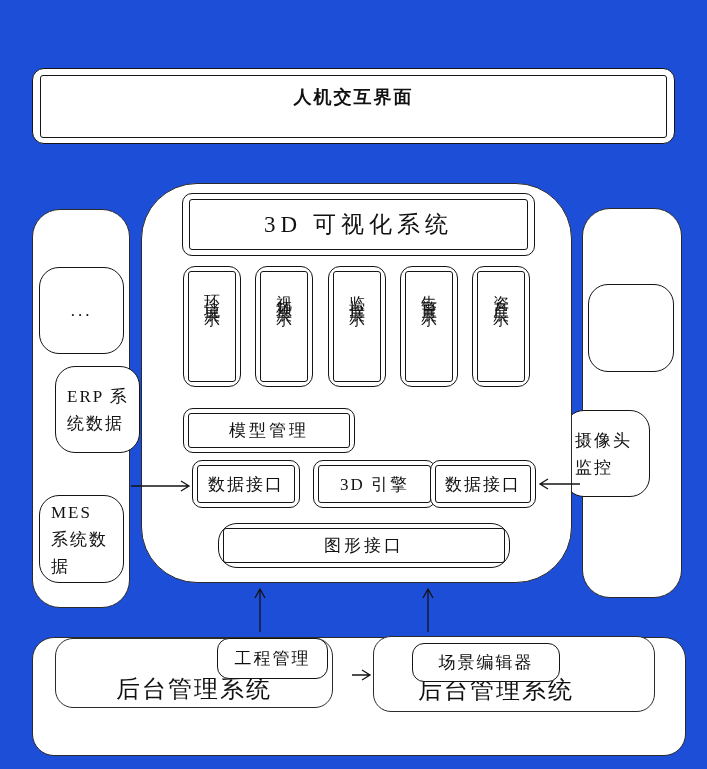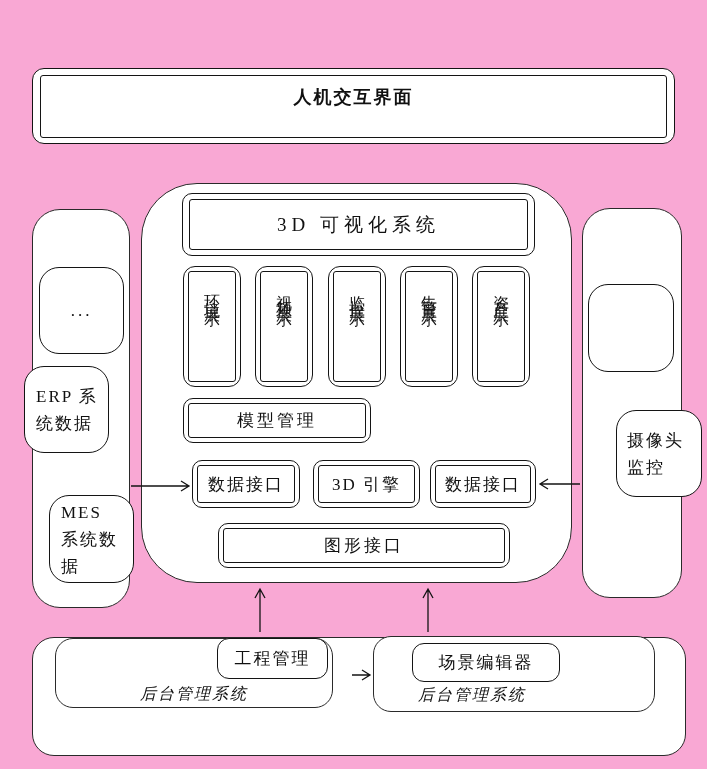--- a/index.html
+++ b/index.html
@@ -1,17 +1,17 @@
 <!DOCTYPE html>
 <html><head>
 <meta charset="utf-8">
 <style>
   html,body{margin:0;padding:0;background:#ffffff;}
   body{font-family:"Liberation Serif","DejaVu Serif",serif;color:#111;}
-  .canvas{position:relative;width:707px;height:769px;background:#f9a8d4;overflow:hidden;}
+  .canvas{position:relative;width:707px;height:769px;background:#1d4ed8;overflow:hidden;}
 
   
   .dbox{position:absolute;background:#fff;border:1.6px solid #141414;box-sizing:border-box;}
   .dbox>.inner{position:absolute;top:4px;left:4px;right:4px;bottom:4px;
     border:1.2px solid #141414;border-radius:3px;
     display:flex;align-items:center;justify-content:center;box-sizing:border-box;}
 
   
   .sbox{position:absolute;background:#fff;border:1.7px solid #141414;box-sizing:border-box;
     display:flex;align-items:center;justify-content:center;}
@@ -19,51 +19,51 @@
   
   .panel{position:absolute;background:#fff;border:1.6px solid #2a2a2a;box-sizing:border-box;}
 
   .lbl{font-size:17px;letter-spacing:3px;white-space:nowrap;line-height:1;}
   .lbl-sm{font-size:17px;letter-spacing:2px;white-space:nowrap;line-height:1;}
   .vlbl{writing-mode:vertical-rl;text-orientation:upright;font-size:16px;
         letter-spacing:6px;line-height:1;padding-top:2px;}
   .wrap2{white-space:normal;font-size:17px;letter-spacing:2px;line-height:27px;
          text-align:left;width:100%;box-sizing:border-box;}
   .title-main{font-weight:bold;font-size:18px;letter-spacing:2px;}
-  .title-sys{font-size:19px;letter-spacing:5px;white-space:nowrap;}
-  .backend-lbl{position:absolute;font-size:16px;letter-spacing:2px;white-space:nowrap;font-style:italic;}
+  .title-sys{font-size:23px;letter-spacing:5px;white-space:nowrap;}
+  .backend-lbl{position:absolute;font-size:24px;letter-spacing:2px;white-space:nowrap;}
 
   svg.arrows{position:absolute;left:0;top:0;pointer-events:none;}
   svg.arrows path{stroke:#141414;stroke-width:1.3;fill:none;}
 </style>
 </head>
 <body>
 
 <div class="canvas">
 
   <div class="dbox" style="left:32px;top:68px;width:643px;height:76px;border-radius:12px;">
     <div class="inner" style="top:6px;left:7px;right:7px;bottom:5px;align-items:flex-start;padding-top:9px;">
       <span class="title-main">人机交互界面</span>
     </div>
   </div>
 
   <div class="panel" style="left:32px;top:209px;width:98px;height:399px;border-radius:28px;"></div>
   <div class="sbox" style="left:39px;top:267px;width:85px;height:87px;border-radius:20px;">
     <span class="lbl">...</span>
   </div>
-  <div class="sbox" style="left:24px;top:366px;width:85px;height:87px;border-radius:20px;">
+  <div class="sbox" style="left:55px;top:366px;width:85px;height:87px;border-radius:20px;">
     <span class="wrap2" style="padding:0 6px 0 11px;">ERP 系统数据</span>
   </div>
-  <div class="sbox" style="left:39px;top:495px;width:85px;height:88px;border-radius:20px;margin-left:10px;">
+  <div class="sbox" style="left:39px;top:495px;width:85px;height:88px;border-radius:20px;">
     <span class="wrap2" style="padding:0 6px 0 11px;">MES 系统数据</span>
   </div>
 
   <div class="panel" style="left:582px;top:208px;width:100px;height:390px;border-radius:28px;"></div>
   <div class="sbox" style="left:588px;top:284px;width:86px;height:88px;border-radius:20px;"></div>
-  <div class="sbox" style="left:616px;top:410px;width:86px;height:87px;border-radius:20px;">
+  <div class="sbox" style="left:564px;top:410px;width:86px;height:87px;border-radius:20px;">
     <span class="wrap2" style="padding:0 8px 0 10px;">摄像头监控</span>
   </div>
 
   <div class="panel" style="left:141px;top:183px;width:431px;height:400px;border-radius:56px;"></div>
 
   <div class="dbox" style="left:182px;top:193px;width:353px;height:63px;border-radius:10px;">
     <div class="inner" style="top:5px;left:6px;right:6px;bottom:5px;">
       <span class="title-sys">3D 可视化系统</span>
     </div>
   </div>
@@ -87,43 +87,43 @@
     <div class="inner" style="align-items:flex-start;padding-top:8px;">
       <span class="vlbl">告警展示</span>
     </div>
   </div>
   <div class="dbox" style="left:472px;top:266px;width:58px;height:121px;border-radius:12px;">
     <div class="inner" style="align-items:flex-start;padding-top:8px;">
       <span class="vlbl">资产展示</span>
     </div>
   </div>
 
-  <div class="dbox" style="left:183px;top:398px;width:188px;height:45px;border-radius:10px;">
+  <div class="dbox" style="left:183px;top:408px;width:172px;height:45px;border-radius:10px;">
     <div class="inner">
         <span class="lbl">模型管理</span>
       </div>
   </div>
 
   <div class="dbox" style="left:192px;top:460px;width:108px;height:48px;border-radius:10px;">
     <div class="inner">
         <span class="lbl-sm">数据接口</span>
       </div>
   </div>
-  <div class="dbox" style="left:313px;top:460px;width:107px;height:48px;border-radius:10px;">
+  <div class="dbox" style="left:313px;top:460px;width:123px;height:48px;border-radius:10px;">
     <div class="inner">
         <span class="lbl-sm">3D 引擎</span>
       </div>
   </div>
   <div class="dbox" style="left:430px;top:460px;width:106px;height:48px;border-radius:10px;">
     <div class="inner">
         <span class="lbl-sm">数据接口</span>
       </div>
   </div>
 
-  <div class="dbox" style="left:218px;top:523px;width:292px;height:45px;border-radius:10px;">
+  <div class="dbox" style="left:218px;top:523px;width:292px;height:45px;border-radius:19px;">
     <div class="inner">
         <span class="lbl">图形接口</span>
       </div>
   </div>
 
   <div class="panel" style="left:32px;top:637px;width:654px;height:119px;border-radius:22px;"></div>
 
   <div class="panel" style="left:55px;top:638px;width:278px;height:70px;border-radius:18px;">
     <span class="backend-lbl" style="left:50%;transform:translateX(-50%);bottom:2px;">后台管理系统</span>
   </div>

